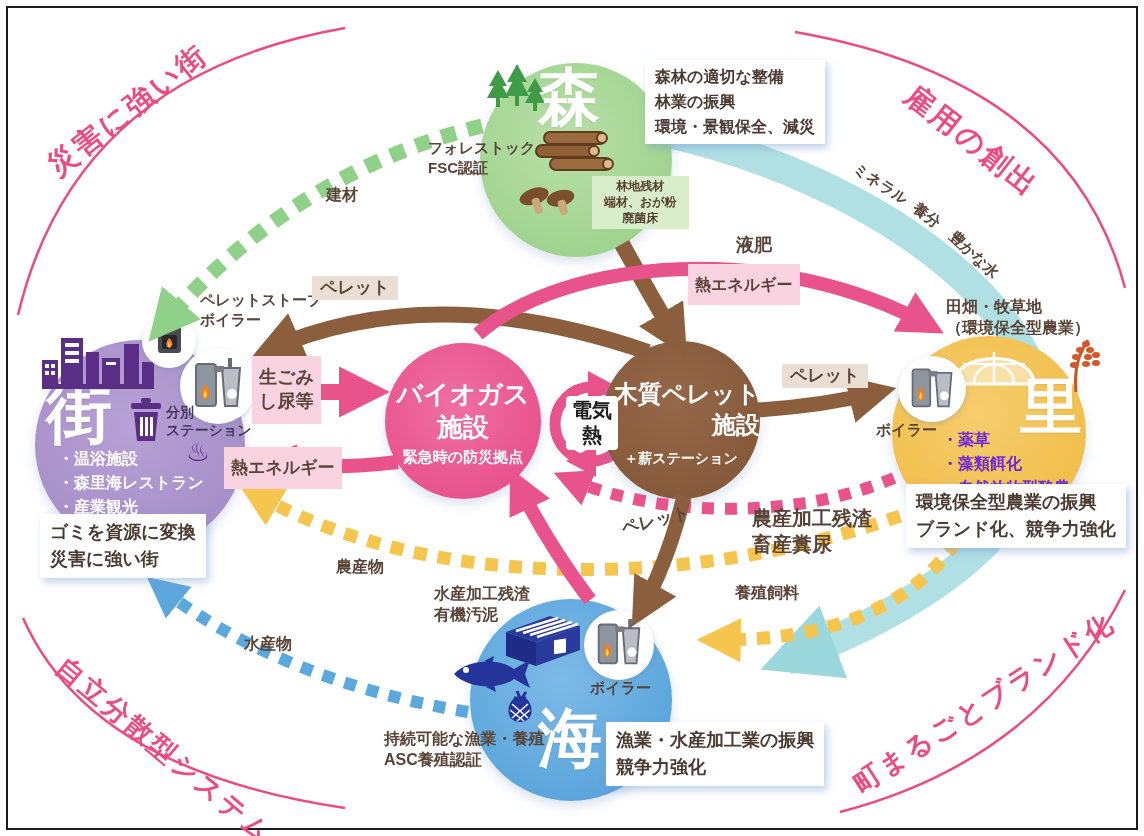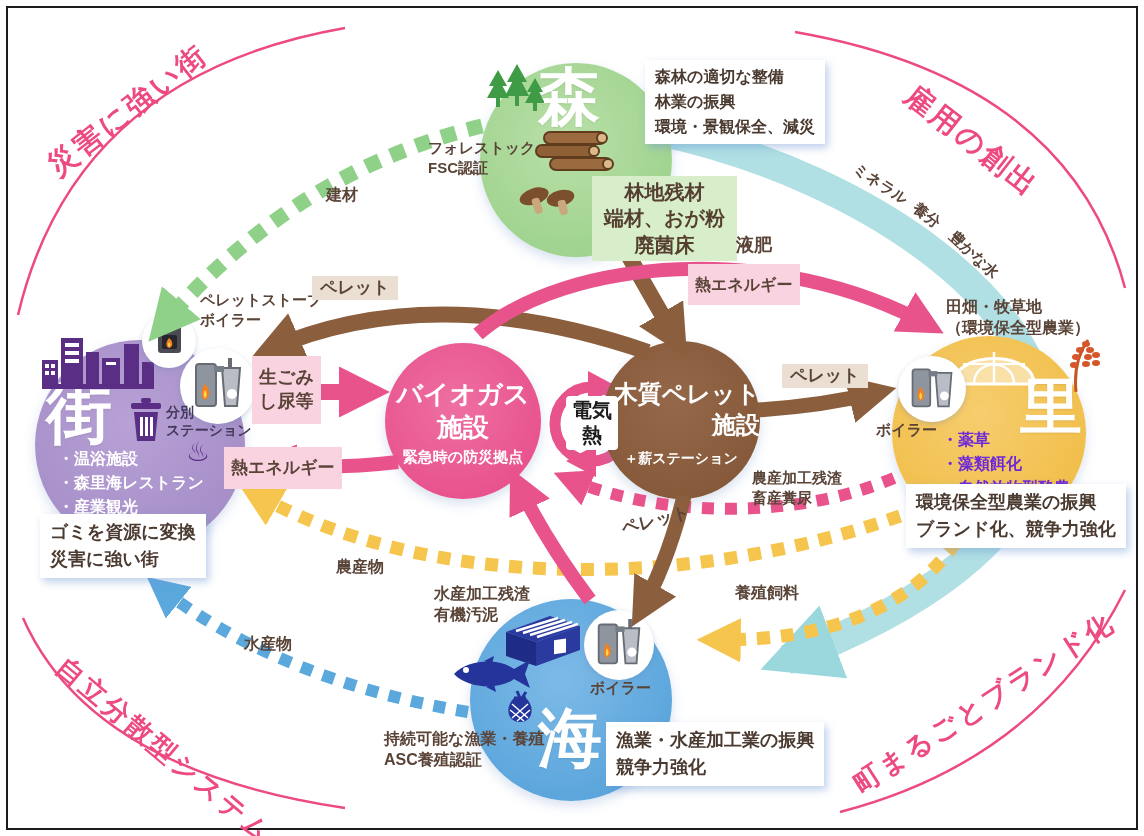--- a/index.html
+++ b/index.html
@@ -136,21 +136,21 @@
     </svg></span>
   <div class="lbl" style="left:428px;top:138px;font-size:15px;">
     <span class="ln">フォレストック</span>
     <span class="ln">FSC認証</span>
   </div>
   <div class="goal-box" style="left:645px;top:60px;font-size:16px;line-height:1.55;">
     <span class="ln">森林の適切な整備</span>
     <span class="ln">林業の振興</span>
     <span class="ln">環境・景観保全、減災</span>
   </div>
-  <div class="lbl" style="left:592px;top:176px;background:#d8eecb;padding:3px 12px;text-align:center;font-size:20px;color:#55402f;">
+  <div class="lbl" style="left:592px;top:176px;background:#d8eecb;padding:3px 12px;text-align:center;font-size:12px;color:#55402f;">
     <span class="ln">林地残材</span>
     <span class="ln">端材、おが粉</span>
     <span class="ln">廃菌床</span>
   </div>
 
   <div class="node-title" style="left:46px;top:380px;font-size:66px;">街</div>
   <span class="icon" style="left:42px;top:330px;">
     <svg width="112" height="60" viewBox="0 0 112 60" fill="#5b2e86">
       <rect x="0" y="30" width="16" height="28"></rect>
         <rect x="3" y="34" width="4" height="4" fill="#fff"></rect>
@@ -343,21 +343,21 @@
     <span class="ln">生ごみ</span>
     <span class="ln">し尿等</span>
   </div>
   <div class="lbl tag-pink" style="left:224px;top:447px;font-size:17px;">熱エネルギー</div>
   <div class="lbl" style="left:736px;top:234px;font-size:18px;">液肥</div>
   <div class="lbl tag-pink" style="left:688px;top:264px;font-size:16px;">熱エネルギー</div>
   <div class="lbl" style="left:855px;top:157px;font-size:15px;transform:rotate(33deg);transform-origin:0 50%;">ミネラル</div>
   <div class="lbl" style="left:915px;top:196px;font-size:15px;transform:rotate(38deg);transform-origin:0 50%;">養分</div>
   <div class="lbl" style="left:952px;top:224px;font-size:15px;transform:rotate(43deg);transform-origin:0 50%;">豊かな水</div>
   <div class="lbl tag-beige" style="left:782px;top:364px;font-size:17px;">ペレット</div>
-  <div class="lbl" style="left:752px;top:468px;font-size:15px;">
+  <div class="lbl" style="left:752px;top:505px;font-size:20px;">
     <span class="ln">農産加工残渣</span>
     <span class="ln">畜産糞尿</span>
   </div>
   <div class="lbl" style="left:622px;top:518px;font-size:17px;transform:rotate(-14deg);transform-origin:0 50%;">ペレット</div>
   <div class="lbl" style="left:735px;top:582px;font-size:16px;">養殖飼料</div>
   <div class="lbl" style="left:336px;top:556px;font-size:16px;">農産物</div>
   <div class="lbl" style="left:434px;top:583px;font-size:16px;">
     <span class="ln">水産加工残渣</span>
     <span class="ln">有機汚泥</span>
   </div>

